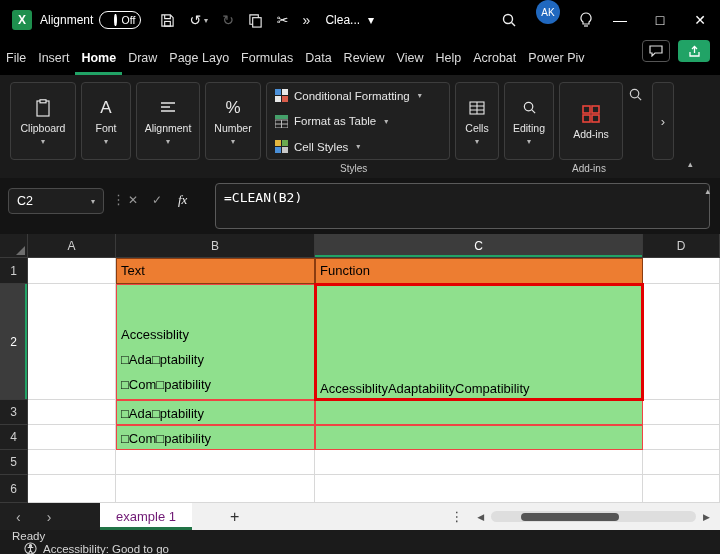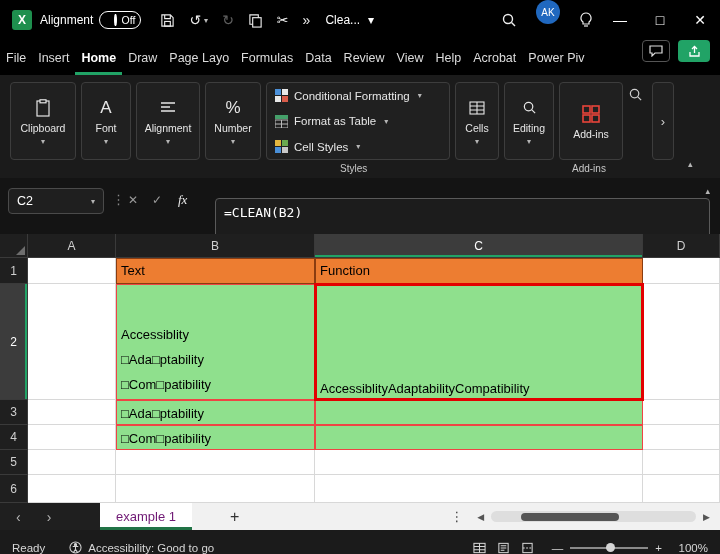--- a/index.html
+++ b/index.html
@@ -64,21 +64,21 @@
   
   .fbar { position:absolute; top:178px; left:0; width:720px; height:56px; background:#141414; color:#fff; }
   .namebox { position:absolute; left:8px; top:10px; width:96px; height:26px; background:#1f1f1f;
              border:1px solid #4a4a4a; border-radius:4px; display:flex; align-items:center;
              justify-content:space-between; padding:0 8px; font-size:12.5px; }
   .fb-dots { position:absolute; left:112px; top:14px; color:#888; font-size:13px; }
   .fb-cancel { position:absolute; left:128px; top:15px; color:#9a9a9a; font-size:12px; }
   .fb-check  { position:absolute; left:152px; top:15px; color:#9a9a9a; font-size:12px; }
   .fb-fx     { position:absolute; left:178px; top:14px; color:#e8e8e8; font-size:13px;
                font-style:italic; font-family:"Liberation Serif", serif; }
-  .finput { position:absolute; left:215px; top:20px; width:495px; height:46px; background:#1c1c1c;
+  .finput { position:absolute; left:215px; top:5px; width:495px; height:46px; background:#1c1c1c;
             border:1px solid #5a5a5a; border-radius:4px; padding:6px 8px; font-size:13px;
             font-family:"DejaVu Sans Mono", monospace; }
   .fb-collapse { position:absolute; right:10px; top:8px; color:#b5b5b5; font-size:9px; }
 
   
   .grid { position:absolute; top:234px; left:0; width:720px; height:269px; background:#fff; }
   .grow { display:flex; }
   .corner { width:28px; height:24px; background:#1f1f1f; position:relative;
             border-right:1px solid #3a3a3a; border-bottom:1px solid #3a3a3a; }
   .corner::after { content:""; position:absolute; right:2px; bottom:2px;
@@ -109,21 +109,21 @@
               color:#701a75; font-size:13px; box-shadow:inset 0 -3px 0 #217346; }
   .add-sheet { margin-left:38px; color:#333; font-size:16px; }
   .tb-dots { margin-left:auto; color:#444; font-size:13px; }
   .hscroll { display:flex; align-items:center; gap:7px; margin:0 10px 0 14px; }
   .harrow { color:#555; font-size:9px; }
   .htrack { width:205px; height:11px; background:#dedede; border-radius:6px; position:relative; }
   .hthumb { position:absolute; left:30px; top:1.5px; width:98px; height:8px; background:#555; border-radius:4px; }
 
   
   .statusbar { position:absolute; top:530px; left:0; width:720px; height:24px; background:#1b1b1b;
-               color:#d6d6d6; display:flex; align-items:flex-end; font-size:11.5px; }
+               color:#d6d6d6; display:flex; align-items:flex-start; font-size:11.5px;flex-direction:column; }
   .sb-ready { margin-left:12px; }
   .sb-acc { display:flex; align-items:center; gap:6px; margin-left:24px; }
   .sb-right { margin-left:auto; display:flex; align-items:center; gap:12px; margin-right:12px; }
   .viewicons { display:flex; align-items:center; gap:11px; margin-right:6px; }
   .zoomctl { display:flex; align-items:center; gap:7px; }
   .ztrack { width:78px; height:2px; background:#8a8a8a; position:relative; }
   .zknob { position:absolute; left:36px; top:-4px; width:9px; height:9px; background:#d5d5d5; border-radius:50%; }
   .zpct { width:34px; text-align:right; }
   svg { display:block; }
 </style>

